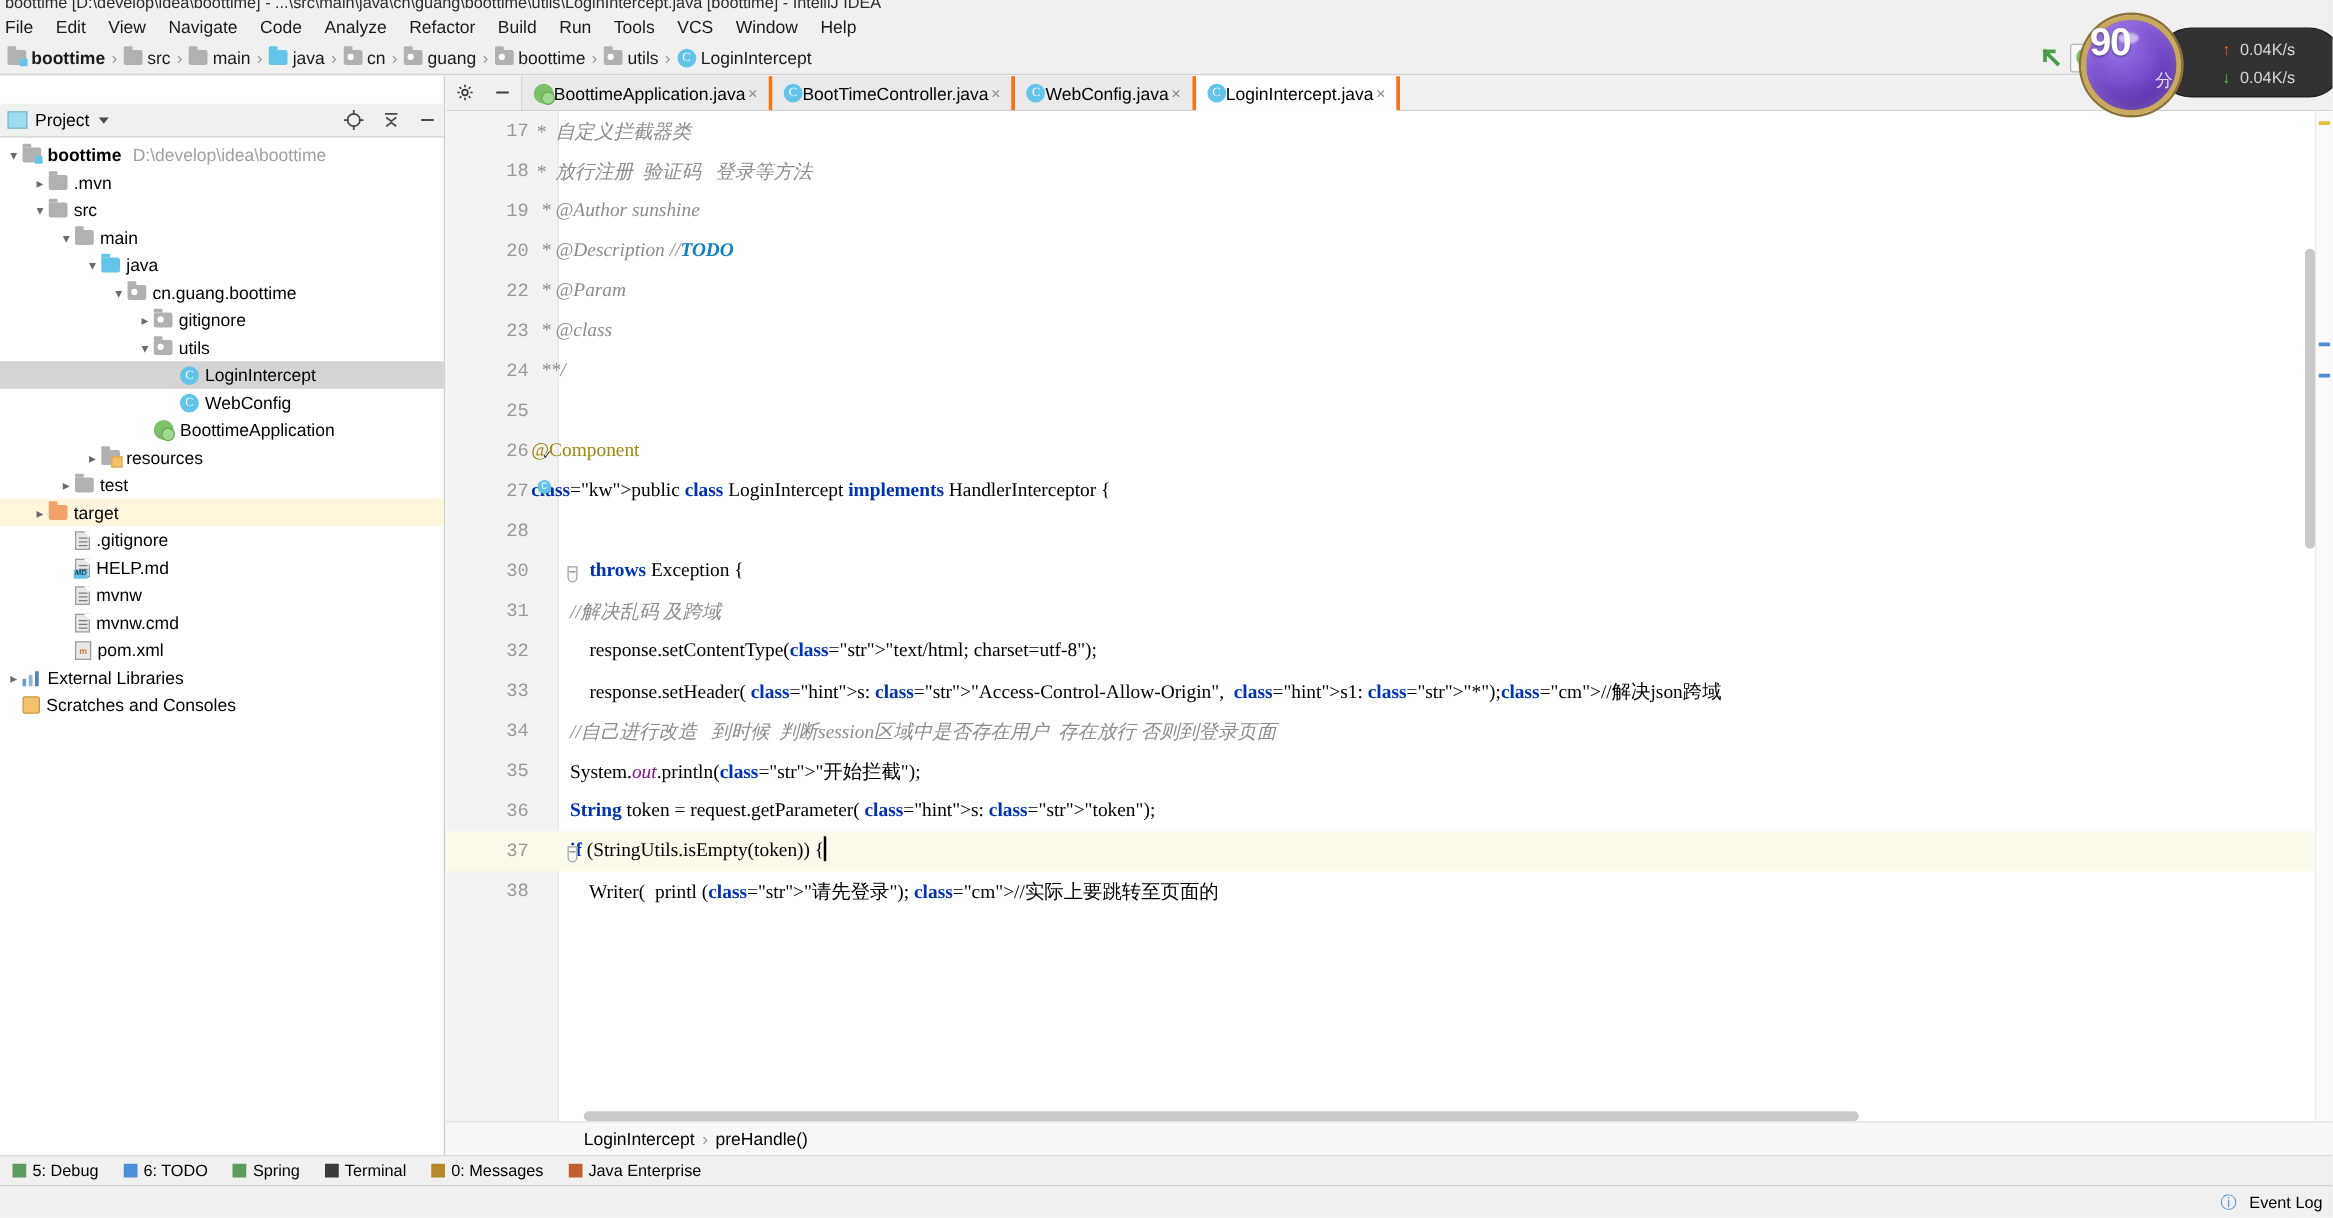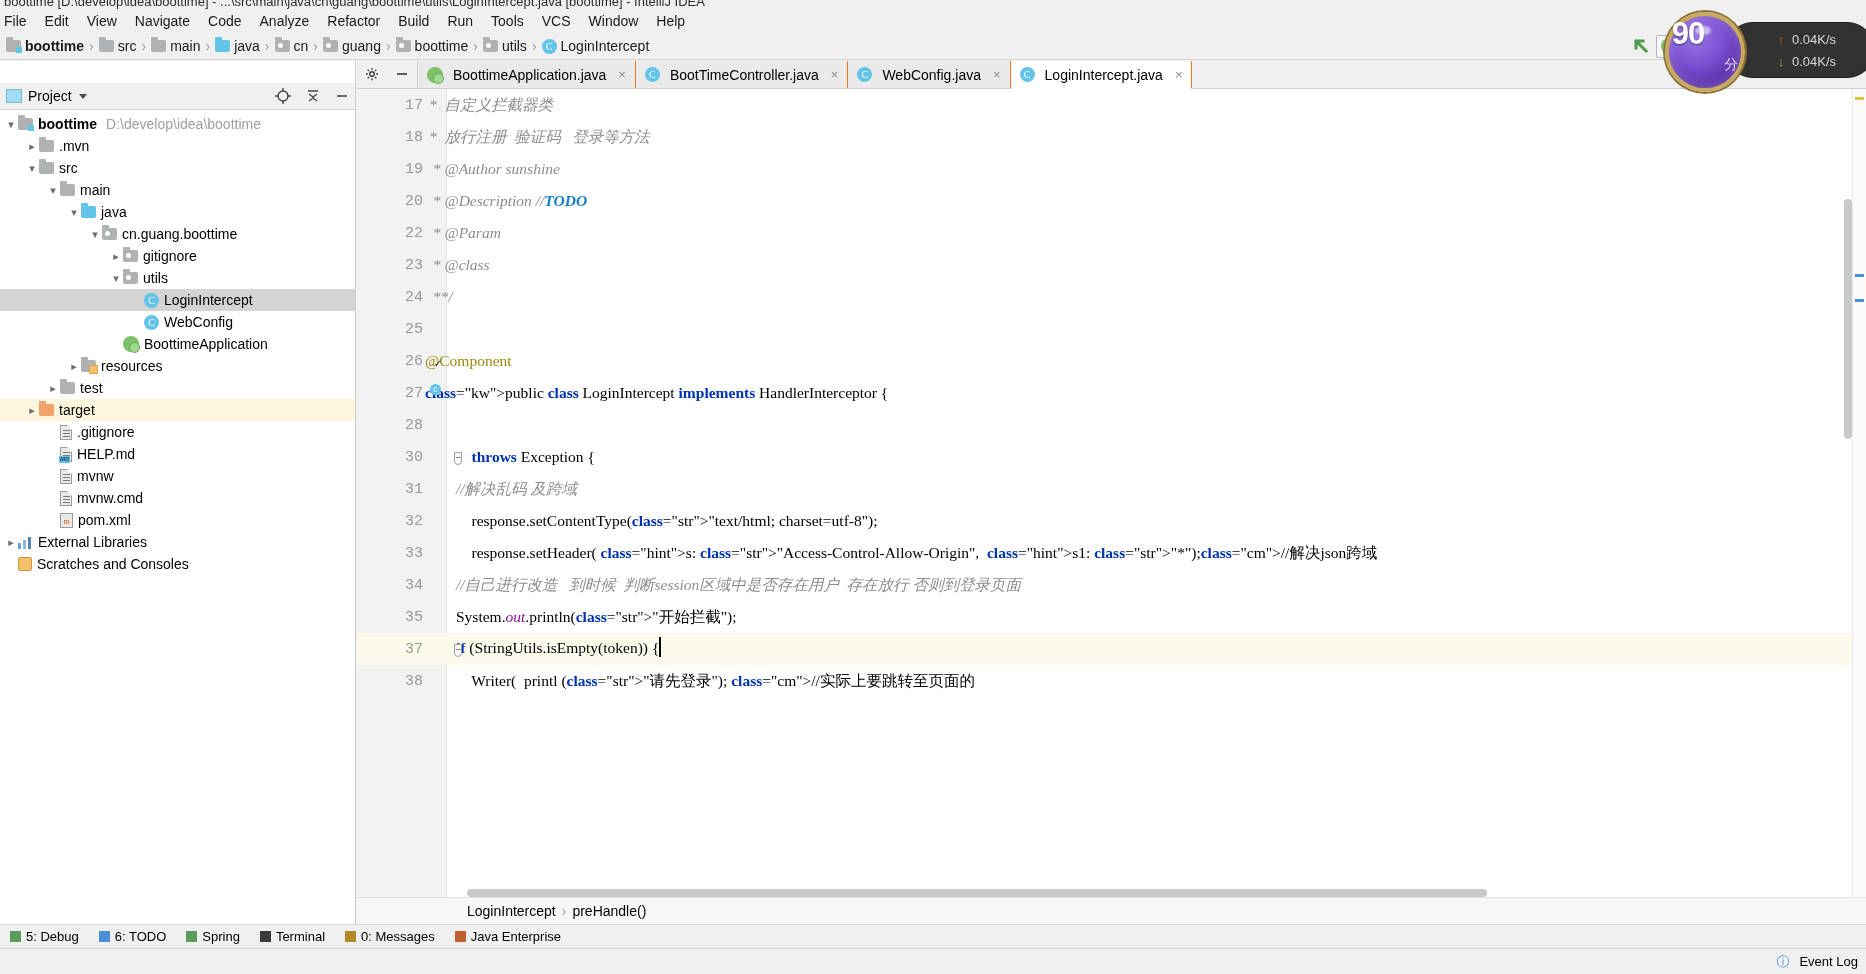--- a/index.html
+++ b/index.html
@@ -200,22 +200,22 @@
 
   
   .editor-wrap {
     position: absolute; top: 61px; left: 357px; right: 0; bottom: 50px; background: #fff;
   }
   .tabbar {
     height: 28px; background: #f0f0f0; display: flex; align-items: stretch;
     border-bottom: 1px solid #cfcfcf;
   }
   .tab {
-    display: flex; align-items: center; padding: 0 9px; gap: 10px;
-    border-right: 1px solid #f97316; font-size: 14px; background: #eaeaea;
+    display: flex; align-items: center; padding: 0 9px; gap: 0;
+    border-right: 3px solid #f97316; font-size: 14px; background: #eaeaea;
     position: relative;
   }
   .tab.active { background: #fff; }
   .tab.active::after {
     content: ""; position: absolute; left: 0; right: 0; bottom: -1px; height: 2px;
     background: #fff;
   }
   .tab-close { color: #8a8a8a; font-size: 13px; margin-left: 2px; }
 
   .code-area {
@@ -674,20 +674,24 @@
             <span class="ctext">            response.setHeader( <span <span="" class="kw">class</span>="hint"&gt;s: <span <span="" class="kw">class</span>="str"&gt;"Access-Control-Allow-Origin",  <span <span="" class="kw">class</span>="hint"&gt;s1: <span <span="" class="kw">class</span>="str"&gt;"*");<span <span="" class="kw">class</span>="cm"&gt;//解决json跨域</span>
           </div>
           <div class="cline">
             <span class="lnum">34</span>
             <span class="ctext"><span class="cm">        //自己进行改造   到时候  判断session区域中是否存在用户  存在放行 否则到登录页面</span></span>
           </div>
           <div class="cline">
             <span class="lnum">35</span>
             <span class="ctext">        System.<span class="fld">out</span>.println(<span <span="" class="kw">class</span>="str"&gt;"开始拦截");</span>
           </div>
+          <div class="cline">
+            <span class="lnum">36</span>
+            <span class="ctext">        <span class="kw">String</span> token = request.getParameter( <span <span="" class="kw">class</span>="hint"&gt;s: <span <span="" class="kw">class</span>="str"&gt;"token");</span>
+          </div>
           <div class="cline current">
             <span class="lnum">37</span>
             <span class="lmark" style="left: 92px;"><span class="fold-minus">−</span></span>
             <span class="ctext">        <span class="kw">if</span> (StringUtils.isEmpty(token)) {<span class="caret"></span></span>
           </div>
           <div class="cline">
             <span class="lnum">38</span>
             <span class="ctext">            Writer(  printl (<span <span="" class="kw">class</span>="str"&gt;"请先登录"); <span <span="" class="kw">class</span>="cm"&gt;//实际上要跳转至页面的</span>
           </div>
         </div>

